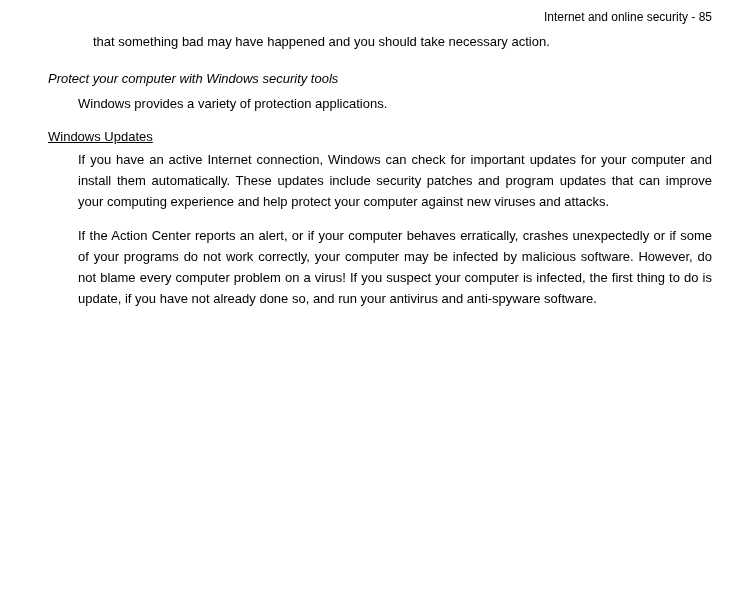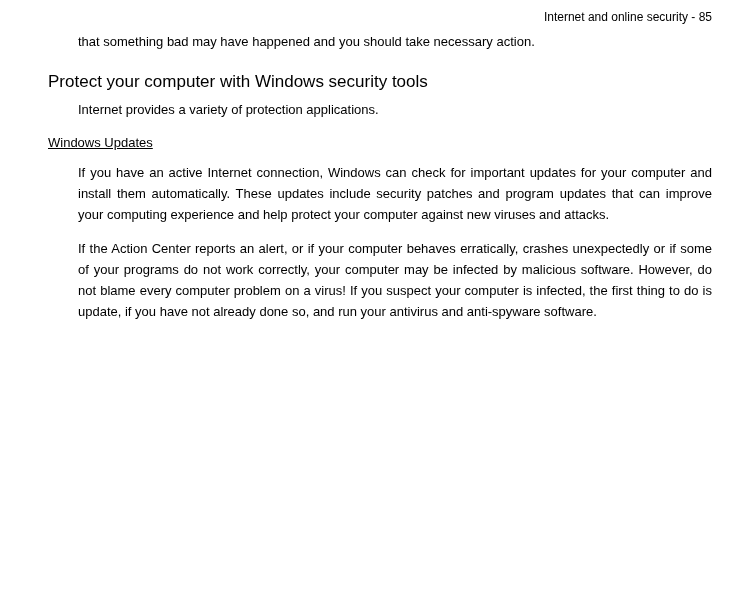--- a/index.html
+++ b/index.html
@@ -28,36 +28,37 @@
     }
 
     .content {
       padding: 0 40px 0 48px;
     }
 
     .intro-paragraph {
       text-align: justify;
       line-height: 1.6;
       margin-bottom: 16px;
-      margin-left: 30px;
+      margin-left: 45px;
     }
 
     .section-heading-italic {
+      font-style: italic;
       font-weight: normal;
-      font-size: 17px;
+      font-size: 13px;
       margin-bottom: 6px;
       margin-top: 4px;
       line-height: 1.5;
     }
 
     .section-heading-underline {
       text-decoration: underline;
       font-weight: normal;
       font-size: 13px;
-      margin-bottom: 13px;
+      margin-bottom: 6px;
       margin-top: 4px;
     }
 
     .section-body {
       text-align: justify;
       line-height: 1.6;
       margin-left: 30px;
       margin-bottom: 14px;
     }
 
@@ -79,21 +80,21 @@
 
   <p class="intro-paragraph">
     <span>that something bad may have happened and you should take necessary action.</span>
   </p>
 
   <p class="section-heading-italic">
     <span>Protect your computer with Windows security tools</span>
   </p>
 
   <p class="section-body">
-    <span>Internet provides a variety of protection applications.</span>
+    <span>Windows provides a variety of protection applications.</span>
   </p>
 
   <p class="section-heading-underline section-gap">
     <span>Windows Updates</span>
   </p>
 
   <p class="section-body">
     <span>If you have an active Internet connection, Windows can check for important updates for your computer and install them automatically. These updates include security patches and program updates that can improve your computing experience and help protect your computer against new viruses and attacks.</span>
   </p>
 

